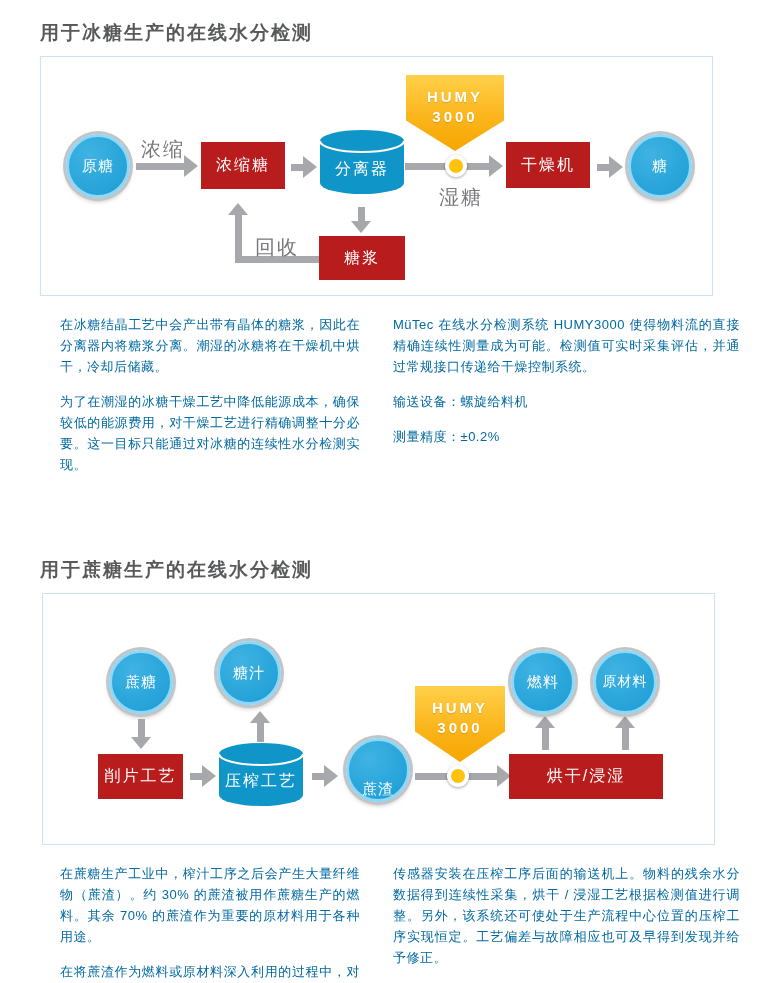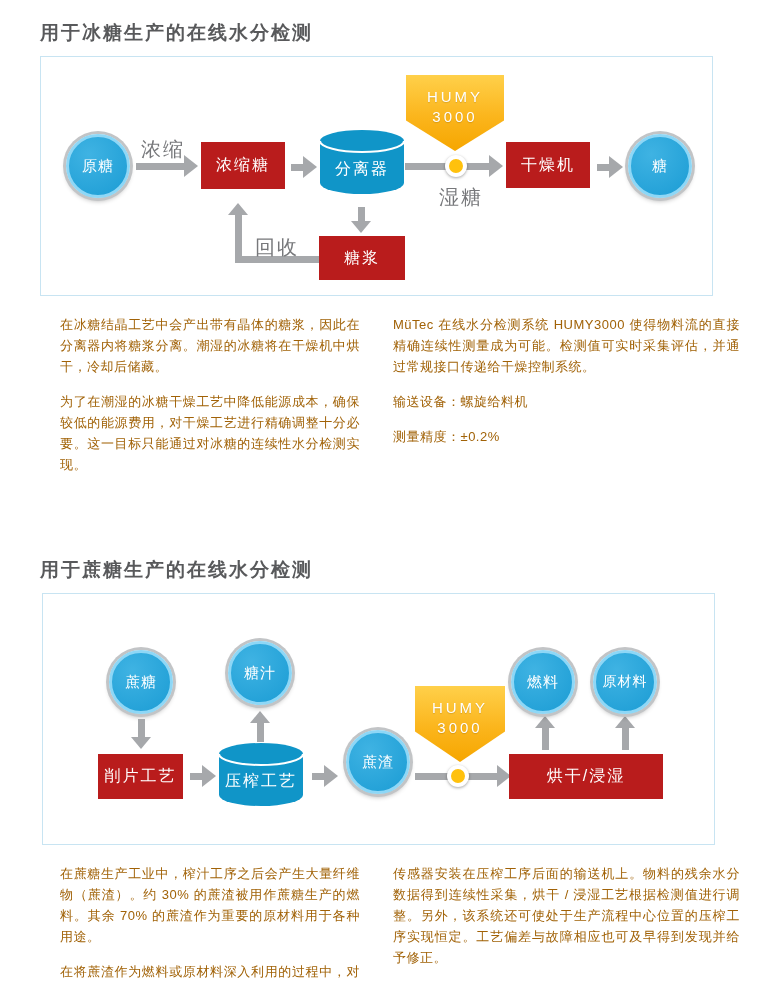--- a/index.html
+++ b/index.html
@@ -38,21 +38,21 @@
   .cyl svg{display:block;}
   .cyl .cyl-label{
     position:absolute;left:0;right:0;top:0;bottom:0;
     display:flex;align-items:center;justify-content:center;
     padding-top:14px;color:#ffffff;font-size:16px;letter-spacing:2px;
   }
   .pentagon{
     position:absolute;
     background:linear-gradient(180deg,#ffd04a 0%,#fbb51c 55%,#f6a600 100%);
     clip-path:polygon(0 0,100% 0,100% 60%,50% 100%,0 60%);
-    color:#ffffff;text-align:center;font-weight:normal;font-size:15px;
+    color:#ffffff;text-align:center;font-weight:bold;font-size:15px;
     letter-spacing:3px;line-height:20px;padding-top:12px;box-sizing:border-box;
     text-shadow:0 1px 1px rgba(0,0,0,.15);
     filter:drop-shadow(0 2px 2px rgba(0,0,0,.15));
   }
   .flow-label{
     position:absolute;color:#77787b;font-size:20px;letter-spacing:2px;
     text-align:center;
   }
 
   
@@ -85,21 +85,21 @@
   .elbow-h{position:absolute;height:7px;background:#a6a8ab;}
   .head-up{
     position:absolute;width:0;height:0;
     border-bottom:12px solid #a6a8ab;border-left:10px solid transparent;
     border-right:10px solid transparent;
   }
 
   
   .textcols{
     display:flex;margin:18px 40px 0 60px;gap:33px;
-    color:#a16207;font-size:13px;line-height:21px;letter-spacing:.5px;
+    color:#0369a1;font-size:13px;line-height:21px;letter-spacing:.5px;
     text-align:justify;
   }
   .col-l{width:300px;flex:none;}
   .col-r{flex:1;}
   .textcols p{margin:0 0 14px 0;}
   .sec2-gap{margin-top:68px;}
 </style>
 </head>
 <body>
 
@@ -221,30 +221,30 @@
         <path d="M1,12 A42,11 0 0 0 85,12" stroke="#ffffff" stroke-width="2" fill="none"></path>
       </svg>
       <div class="cyl-label">压榨工艺</div>
     </div>
 
     <div class="arrow ar-u" style="left:206px;top:117px;width:22px;height:31px;">
       <div class="shaft"></div>
       <div class="head"></div>
     </div>
 
-    <div class="circle" style="left:185px;top:47px;">
+    <div class="circle" style="left:174px;top:47px;">
       <span>糖汁</span>
     </div>
 
     <div class="arrow ar-r" style="left:269px;top:172px;width:26px;height:20px;">
       <div class="shaft"></div>
       <div class="head"></div>
     </div>
 
-    <div class="circle" style="left:303px;top:136px;">
+    <div class="circle" style="left:303px;top:144px;align-items:flex-end;">
       <span>蔗渣</span>
     </div>
 
     <div class="pentagon" style="left:372px;top:92px;width:90px;height:76px;">
       <div>HUMY</div>
       <div>3000</div>
     </div>
 
     <div class="arrow ar-r" style="left:372px;top:171px;width:96px;height:22px;">
       <div class="shaft"></div>

